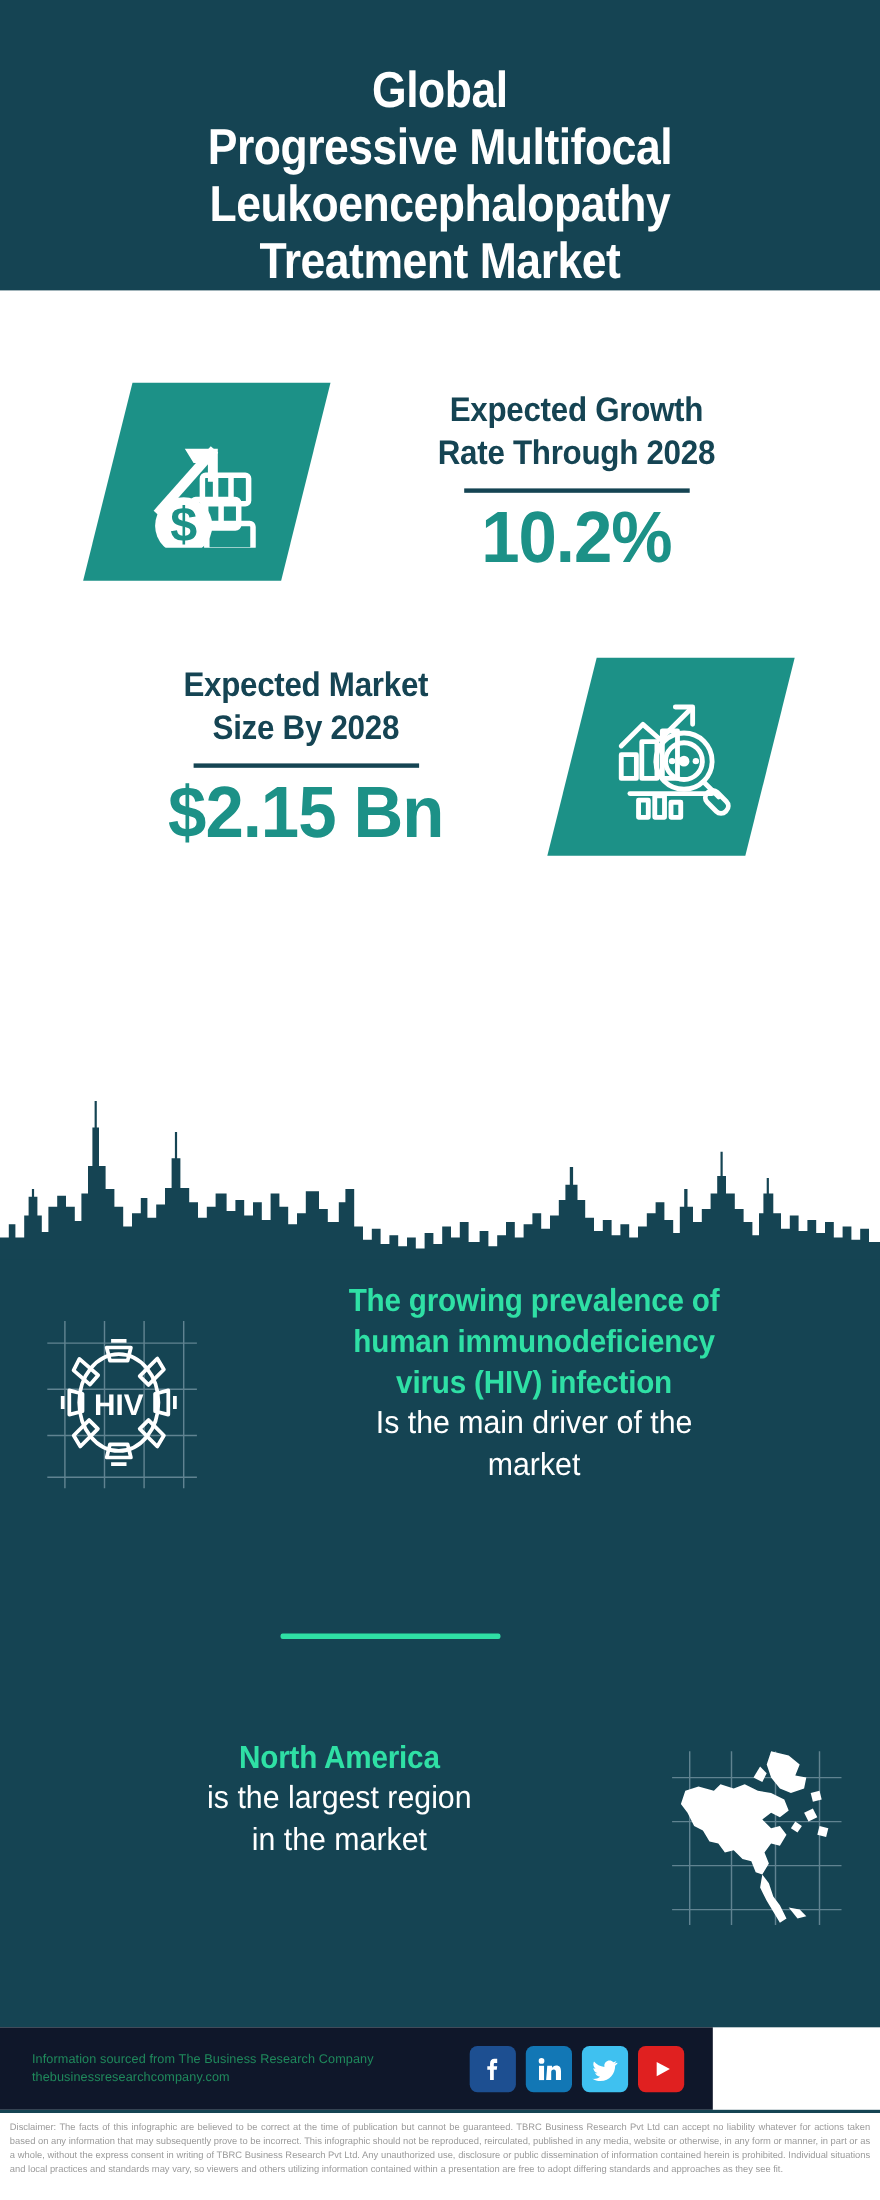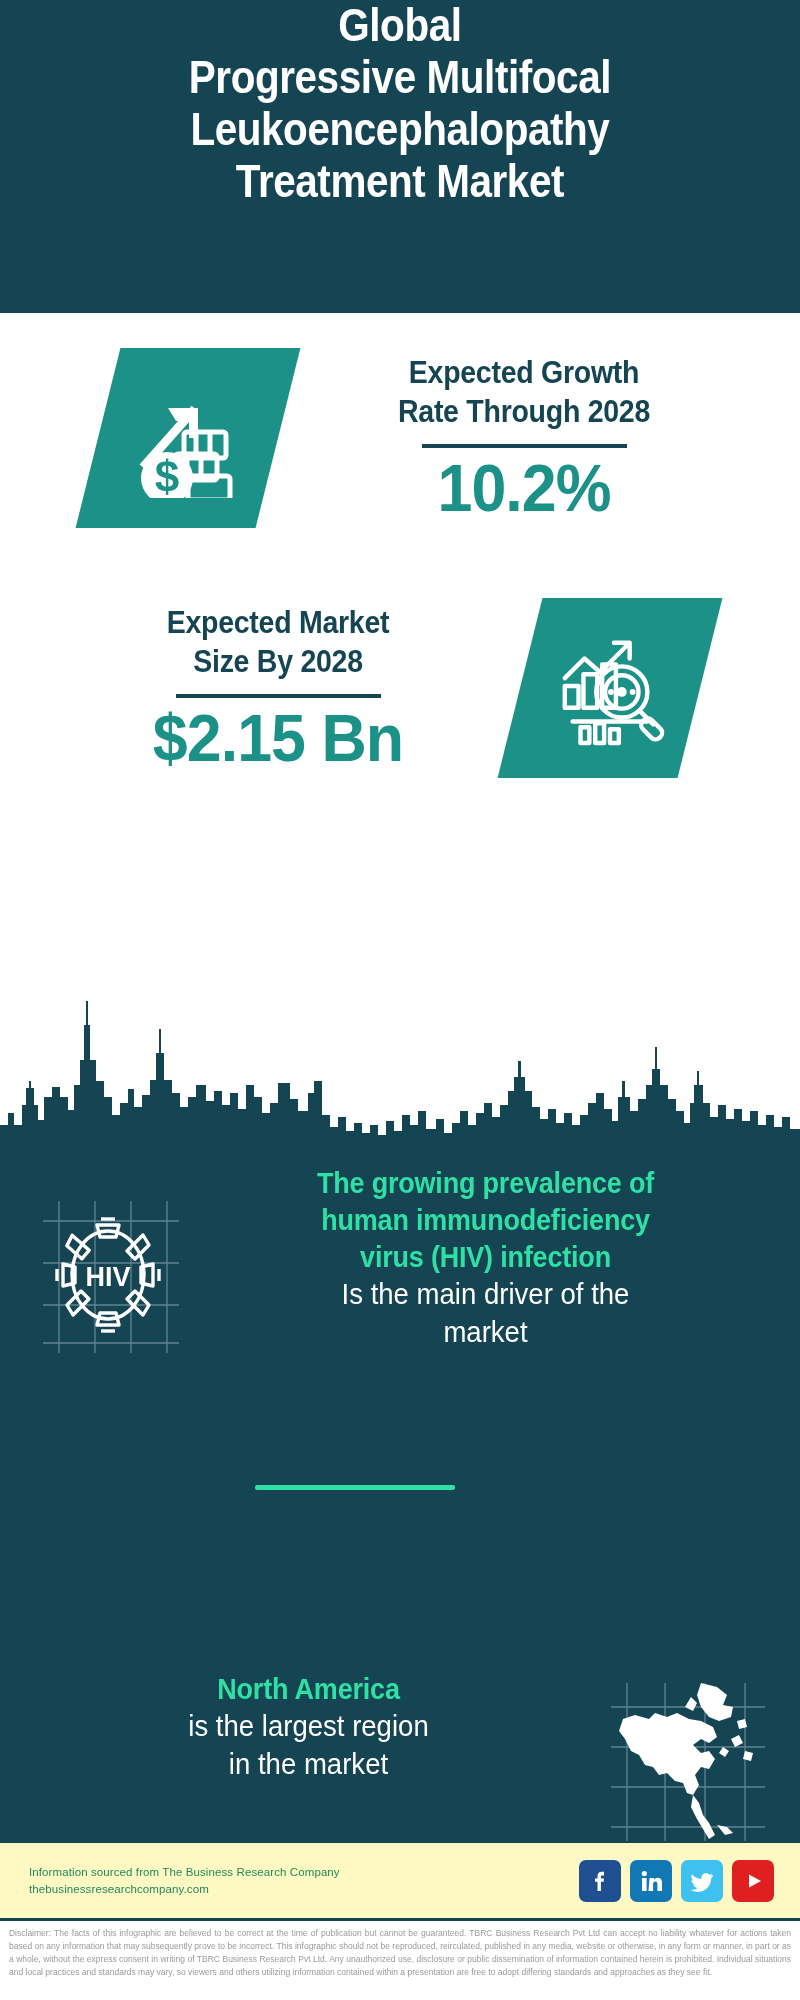--- a/index.html
+++ b/index.html
@@ -7,23 +7,23 @@
   body {
     font-family:"Liberation Sans", sans-serif;
     background:#ffffff;
     position:relative;
     overflow:hidden;
   }
   .page { width:800px; height:2000px; position:relative; background:#fff; }
 
   
   .header {
-    position:absolute; left:0; top:0; width:800px; height:313px;
+    position:absolute; left:0; top:0; width:800px; height:264px;
     background:#154453;
-    display:flex; align-items:flex-start; justify-content:center;
+    display:flex; align-items:flex-end; justify-content:center;
   }
   .header-title {
     color:#ffffff;
     font-size:46px;
     font-weight:bold;
     line-height:1.13;
     text-align:center;
     letter-spacing:-0.5px;
     transform:scaleX(0.88);
     font-family:"Liberation Sans", sans-serif;
@@ -96,30 +96,30 @@
     color:#ffffff; font-size:29px; font-weight:normal; line-height:1.3;
     transform:scaleX(0.95);
   }
   .rule-green {
     position:absolute; left:255px; top:1485px;
     width:200px; height:5px; background:#2fe0a5; border-radius:2px;
   }
 
   
   .region {
-    position:absolute; left:0; top:1671px; width:800px;
+    position:absolute; left:0; top:1580px; width:800px;
     display:flex; align-items:flex-start;
   }
   .region .text-col { flex:1; text-align:center; padding-left:42px; }
   .region .icon-col { width:225px; display:flex; justify-content:center; padding-top:6px; }
 
   
   .footer {
-    position:absolute; left:0; top:1843px; width:800px; height:75px;
-    background:#fef9c3;
+    position:absolute; left:0; top:1843px; width:648px; height:75px;
+    background:#0f172a;
     display:flex; align-items:center;
   }
   .footer-text { margin-left:29px; }
   .footer-line {
     color:#1f8a5c; font-size:11.5px; line-height:1.45; letter-spacing:0.1px;
     white-space:nowrap;
   }
   .socials { display:flex; gap:9px; margin-left:auto; margin-right:26px; }
   .social {
     width:42px; height:42px; border-radius:7px;

